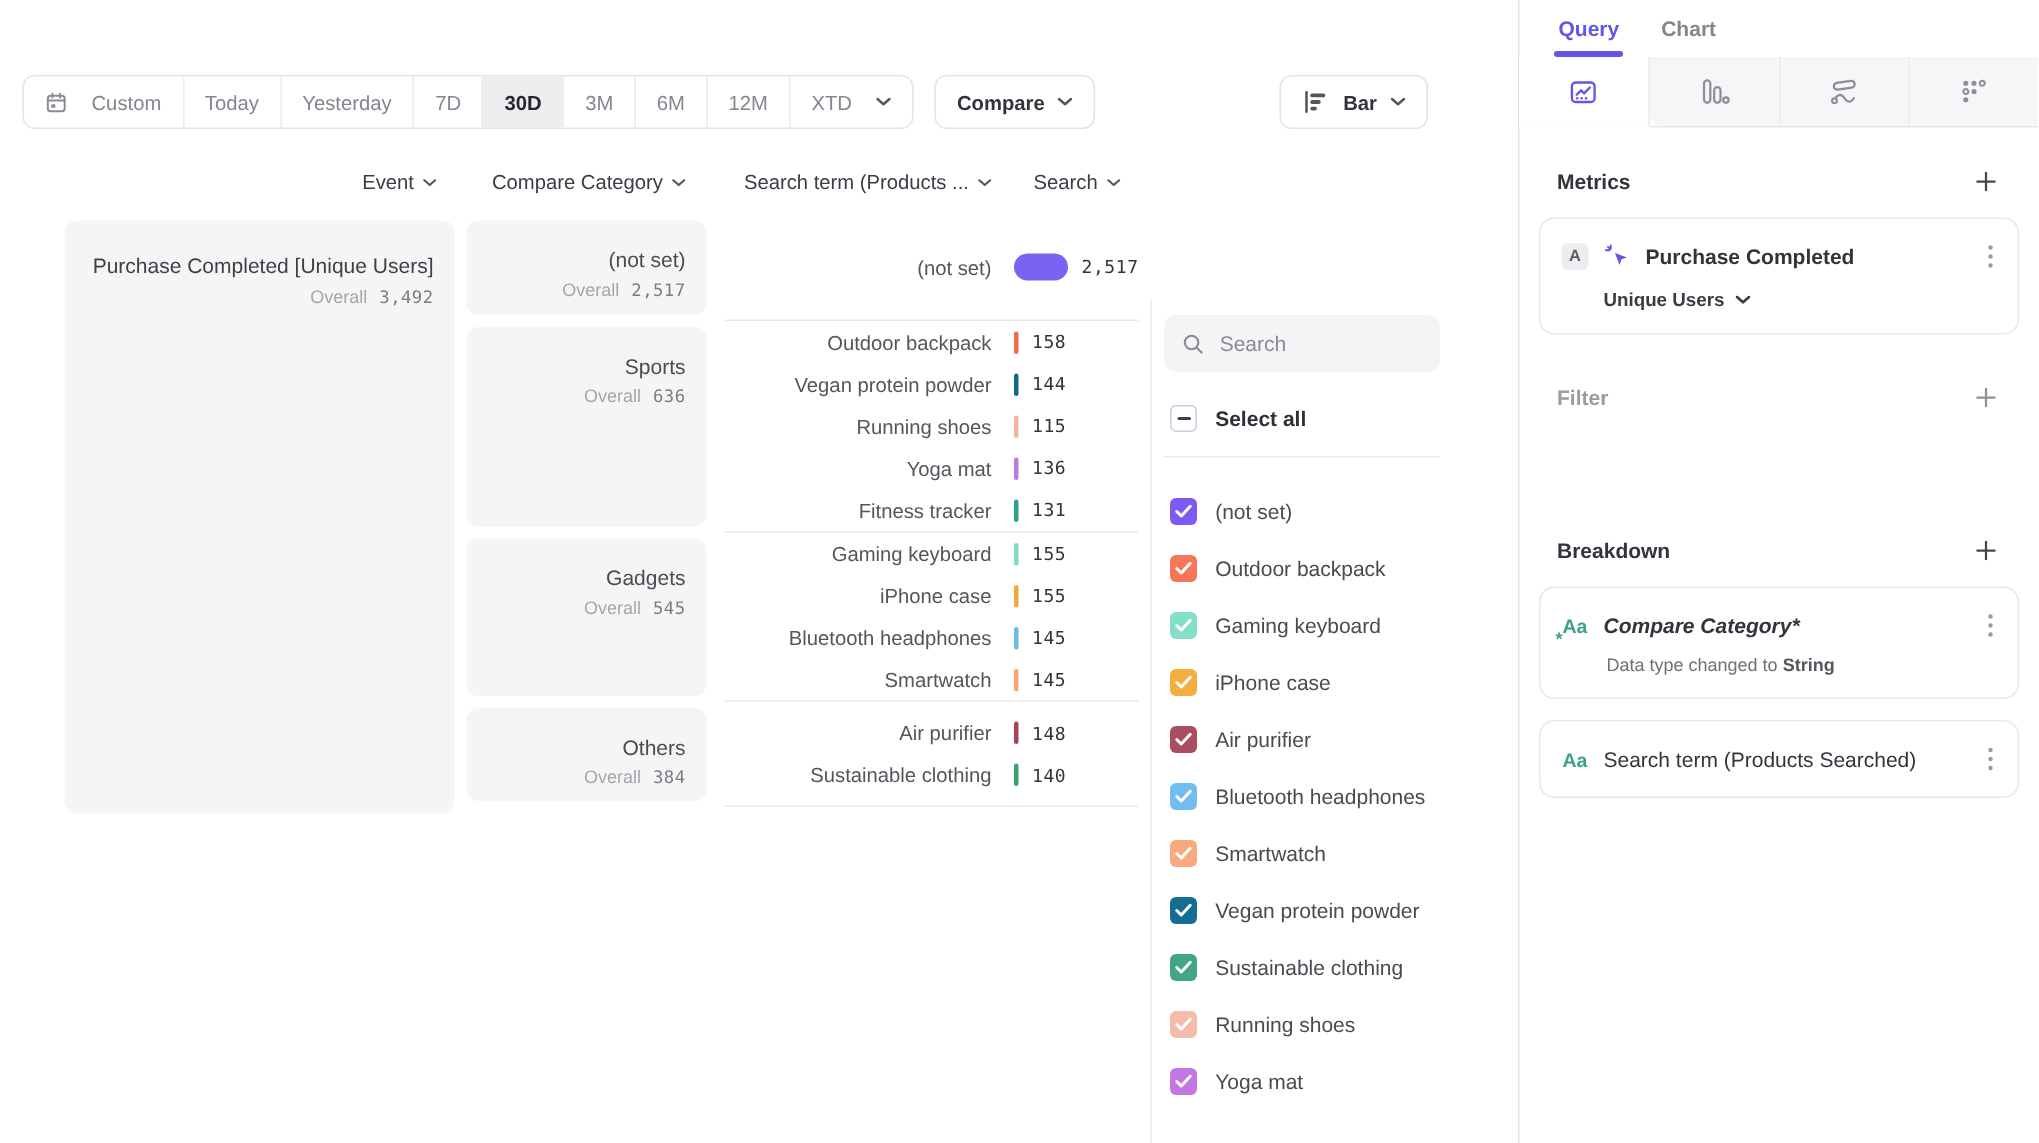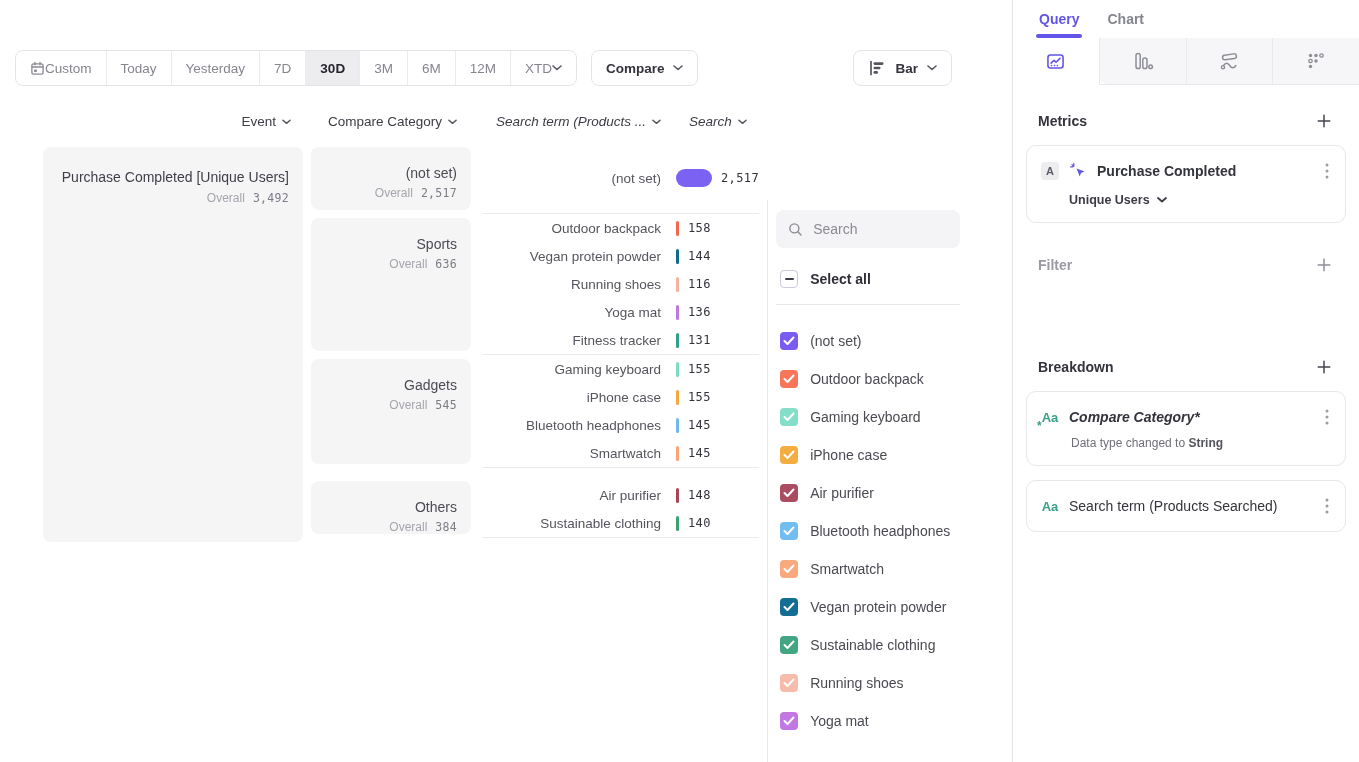--- a/index.html
+++ b/index.html
@@ -5,33 +5,33 @@
   * { margin:0; padding:0; box-sizing:border-box; }
   html,body { background:#fff; }
   body { font-family:"Liberation Sans",sans-serif; color:#3b3b45; }
   button { font-family:inherit; background:none; border:none; cursor:pointer; color:inherit; }
   .app { width:1359px; height:762px; display:flex; overflow:hidden; background:#fff; }
 
   
   .left { width:1012px; display:flex; flex-direction:column; }
   .toolbar { height:100px; display:flex; align-items:flex-start; padding:50px 60px 0 15px; }
   .range-group { display:flex; border:1px solid #e4e4e8; border-radius:8px; height:36px; overflow:hidden; background:#fff; }
-  .range-btn { display:flex; align-items:center; gap:0; padding:0 14px; font-size:13.5px; color:#85858f; border-left:1px solid #ebebee; height:100%; }
+  .range-btn { display:flex; align-items:center; gap:16px; padding:0 14px; font-size:13.5px; color:#85858f; border-left:1px solid #ebebee; height:100%; }
   .range-btn:first-child { border-left:none; }
   .range-btn.selected { background:#ededf0; color:#26262e; font-weight:700; }
   .pill-btn { margin-left:14px; border:1px solid #e4e4e8; border-radius:8px; height:36px; padding:0 14px; display:flex; align-items:center; gap:9px; font-size:13.5px; font-weight:600; color:#33333c; background:#fff; }
   .pill-btn.right { margin-left:auto; }
   .chev { display:inline-flex; color:#55555e; }
 
   .body { flex:1; display:flex; min-height:0;margin-left:28px; }
   .chart-area { flex:1; padding:0 8px 0 15px; }
   .col-headers { display:flex; height:43px; align-items:center; font-size:13.5px; font-weight:500; color:#3c3c46; }
   .h-event { width:260px; display:flex; justify-content:flex-end; align-items:center; gap:6px; padding-right:12px; }
   .h-cat { width:160px; margin:0 12px 0 8px; display:flex; justify-content:flex-end; align-items:center; gap:6px; padding-right:14px; }
-  .h-terms-wrap { flex:1; display:flex; align-items:flex-start;font-style:italic; }
+  .h-terms-wrap { flex:1; display:flex; align-items:flex-start; }
   .h-terms { width:178px; display:flex; justify-content:flex-end; align-items:center; gap:6px; }
   .h-value { margin-left:28px; display:flex; align-items:center; gap:6px; }
 
   .grid { display:flex; }
   .event-col { width:260px; }
   .event-box { width:260px; height:395px; margin-top:4px; background:#f5f5f6; border-radius:8px; padding:22px 14px 0 0; text-align:right; }
   .event-title { font-size:14px; color:#3f3f49; margin-bottom:6px; }
   .overall-line { font-size:12px; color:#a5a5ad; }
   .ov-value { font-family:"DejaVu Sans Mono",monospace; font-size:11.5px; color:#7c7c85; margin-left:8px; letter-spacing:.3px; }
 
@@ -243,21 +243,21 @@
                     <span class="t-value">158</span>
                   </div>
                   <div class="trow">
                     <span class="t-label">Vegan protein powder</span>
                     <span class="t-tick" style="background: rgb(16, 104, 138);"></span>
                     <span class="t-value">144</span>
                   </div>
                   <div class="trow">
                     <span class="t-label">Running shoes</span>
                     <span class="t-tick" style="background: rgb(244, 179, 160);"></span>
-                    <span class="t-value">116</span>
+                    <span class="t-value">115</span>
                   </div>
                   <div class="trow">
                     <span class="t-label">Yoga mat</span>
                     <span class="t-tick" style="background: rgb(188, 122, 222);"></span>
                     <span class="t-value">136</span>
                   </div>
                   <div class="trow">
                     <span class="t-label">Fitness tracker</span>
                     <span class="t-tick" style="background: rgb(47, 159, 135);"></span>
                     <span class="t-value">131</span>
@@ -285,21 +285,21 @@
                     <span class="t-tick" style="background: rgb(111, 185, 234);"></span>
                     <span class="t-value">145</span>
                   </div>
                   <div class="trow">
                     <span class="t-label">Smartwatch</span>
                     <span class="t-tick" style="background: rgb(248, 164, 118);"></span>
                     <span class="t-value">145</span>
                   </div>
                 </div>
               </div>
-              <div class="group" style="height: 70px; align-items: flex-end;">
+              <div class="group" style="height: 70px;">
                 <div class="cat-box">
                   <div class="cat-name">Others</div>
                   <div class="overall-line"><span>Overall</span><span class="ov-value">384</span></div>
                 </div>
                 <div class="rows">
                   <div class="trow">
                     <span class="t-label">Air purifier</span>
                     <span class="t-tick" style="background: rgb(169, 67, 88);"></span>
                     <span class="t-value">148</span>
                   </div>

